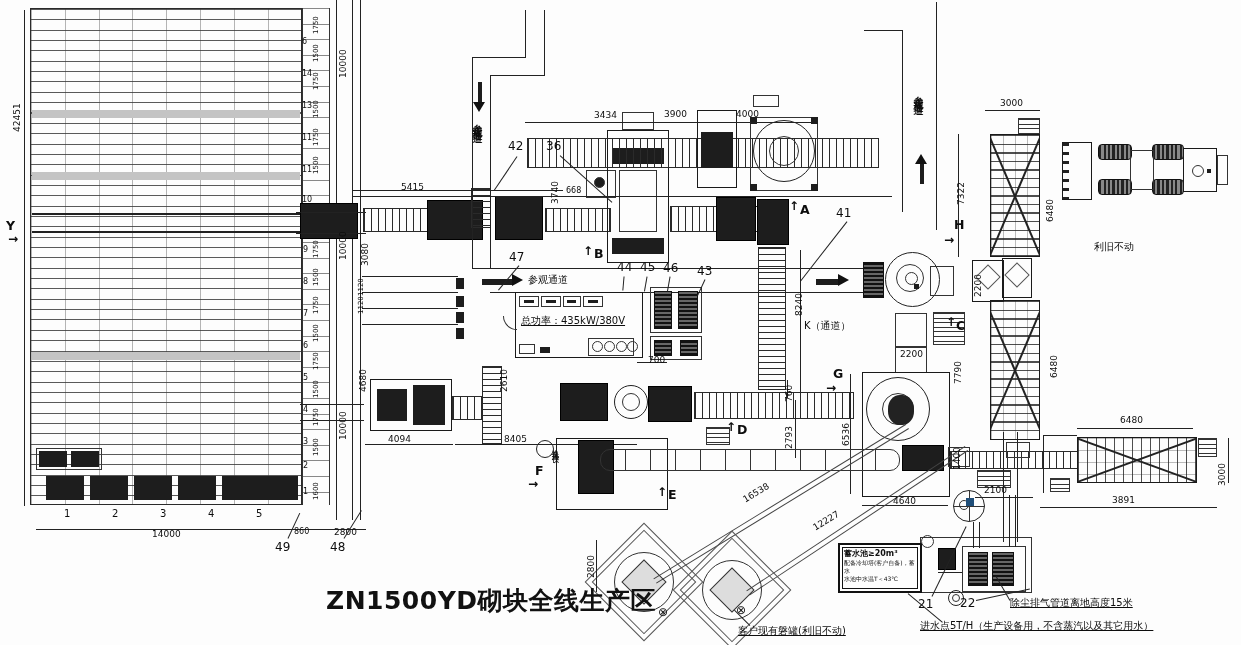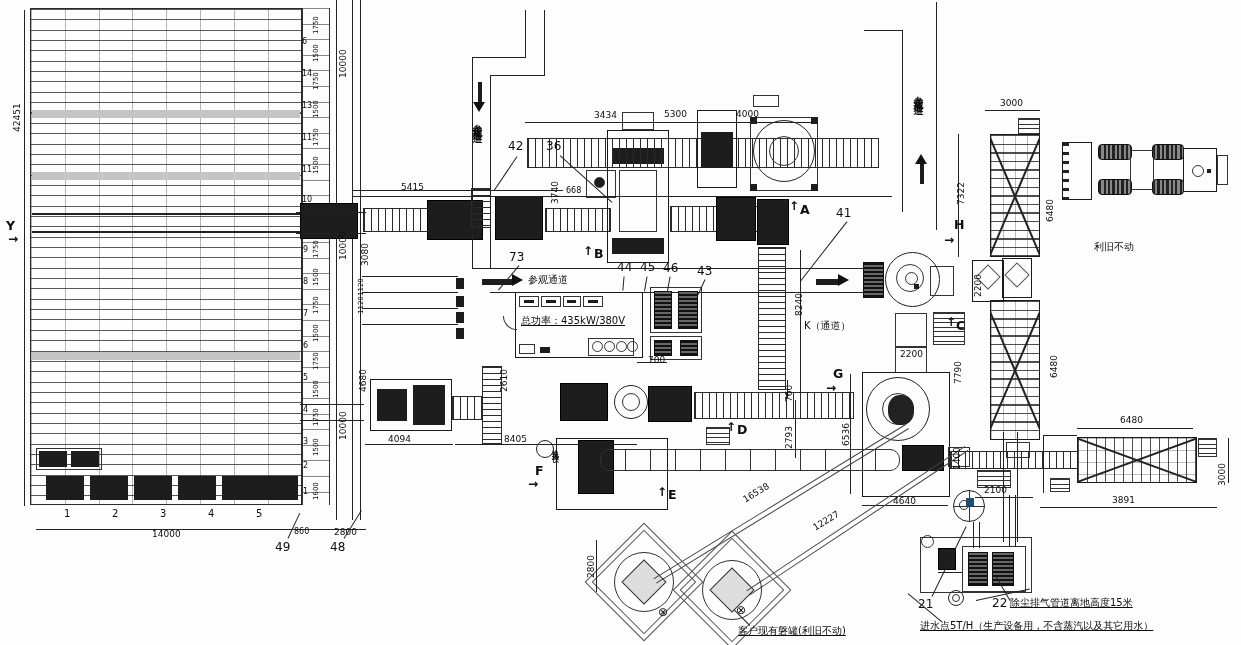--- a/index.html
+++ b/index.html
@@ -263,41 +263,47 @@
   </div>
   <div class="silo" style="left:688px;top:546px;width:88px;height:88px">
     <div class="sq" style="inset:2px"></div>
     <div class="sq" style="inset:7px"></div>
     <div class="circ" style="inset:14px;border-width:1.4px"></div>
     <div class="sq" style="inset:28px;background:rgba(40,40,40,.15);border-color:#333"></div>
   </div>
   <div class="ln" style="left:596px;top:540px;width:1px;height:52px"></div>
 
   <div class="frame" style="left:920px;top:537px;width:112px;height:56px"></div>
+  <div class="wbox" style="left:838px;top:543px;width:84px;height:50px">
+    <div class="wl1" style="position:static">蓄水池≥20m³</div>
+    <div class="wl2" style="position:static">配备冷却塔(客户自备)，蓄水</div>
+    <div class="wl2" style="position:static">水池中水温T＜43℃</div>
+  </div>
   <div class="circ2 cross" style="left:953px;top:490px;width:32px;height:32px"></div>
   <div class="circ" style="left:959px;top:500px;width:10px;height:10px"></div>
   <div class="dk" style="left:966px;top:498px;width:8px;height:8px;background:#1f4e79"></div>
   <div class="circ" style="left:921px;top:535px;width:13px;height:13px"></div>
   <div class="mach" style="left:938px;top:548px;width:18px;height:22px"></div>
   <div class="frame" style="left:962px;top:546px;width:64px;height:46px"></div>
   <div class="dkh" style="left:968px;top:552px;width:20px;height:34px"></div>
   <div class="dkh" style="left:992px;top:552px;width:22px;height:34px"></div>
   <div class="circ2" style="left:948px;top:590px;width:16px;height:16px"></div>
   <div class="circ" style="left:952px;top:594px;width:8px;height:8px"></div>
   <div class="ln" style="left:973px;top:522px;width:1px;height:26px"></div>
   <div class="ln" style="left:979px;top:522px;width:1px;height:26px"></div>
   <div class="ln" style="left:1009px;top:495px;width:1px;height:52px"></div>
   <div class="ln" style="left:1015px;top:495px;width:1px;height:52px"></div>
   <div class="ln" style="left:938px;top:572px;width:24px;height:1px"></div>
 
+  <div class="title" style="left:326px;top:584px">ZN1500YD砌块全线生产区</div>
 
   <div id="ann-layer" style="left:0;top:0;width:100%;height:100%">
       <span class="ann" style="left: 401px; top: 183px;">5415</span>
       <span class="ann" style="left: 594px; top: 111px;">3434</span>
-      <span class="ann" style="left: 664px; top: 110px;">5300</span>
+      <span class="ann" style="left: 664px; top: 110px;">3900</span>
       <span class="ann" style="left: 736px; top: 110px;">4000</span>
       <span class="ann" style="left: 1000px; top: 99px;">3000</span>
       <span class="ann" style="left: 900px; top: 350px;">2200</span>
       <span class="ann" style="left: 648px; top: 356px;">700</span>
       <span class="ann" style="left: 566px; top: 187px; font-size: 8px;">668</span>
       <span class="ann" style="left: 984px; top: 486px;">2100</span>
       <span class="ann" style="left: 893px; top: 497px;">4640</span>
       <span class="ann" style="left: 388px; top: 435px;">4094</span>
       <span class="ann" style="left: 504px; top: 435px;">8405</span>
       <span class="ann" style="left: 152px; top: 530px;">14000</span>
@@ -370,29 +376,29 @@
       <span class="ann" style="left: 1094px; top: 242px; font-size: 10px;">利旧不动</span>
       <span class="ann" style="left: 804px; top: 321px; font-size: 10px;">K（通道）</span>
       <span class="ann u" style="left: 521px; top: 316px; font-size: 10px;">总功率：435kW/380V</span>
       <span class="ann cn" style="left: 551px; top: 444px; font-size: 7px;">换热仪</span>
       <span class="ann u" style="left: 738px; top: 626px; font-size: 10px;">客户现有磐罐(利旧不动)</span>
       <span class="ann u" style="left: 1010px; top: 598px; font-size: 10px;">除尘排气管道离地高度15米</span>
       <span class="ann u" style="left: 920px; top: 621px; font-size: 10px;">进水点5T/H（生产设备用，不含蒸汽以及其它用水）</span>
       <span class="ann num" style="left: 508px; top: 140px;">42</span>
       <span class="ann num" style="left: 546px; top: 140px;">36</span>
       <span class="ann num" style="left: 836px; top: 207px;">41</span>
-      <span class="ann num" style="left: 509px; top: 251px;">73</span>
+      <span class="ann num" style="left: 509px; top: 251px;">47</span>
       <span class="ann num" style="left: 617px; top: 261px;">44</span>
       <span class="ann num" style="left: 640px; top: 261px;">45</span>
       <span class="ann num" style="left: 663px; top: 262px;">46</span>
       <span class="ann num" style="left: 697px; top: 265px;">43</span>
       <span class="ann num" style="left: 330px; top: 541px;">48</span>
       <span class="ann num" style="left: 275px; top: 541px;">49</span>
       <span class="ann num" style="left: 918px; top: 598px;">21</span>
-      <span class="ann num" style="left: 960px; top: 597px; padding-left: 32px;">22</span>
+      <span class="ann num" style="left: 960px; top: 597px;">22</span>
       <span class="ann sec" style="left: 6px; top: 220px;">Y</span>
       <span class="ann sec" style="left: 800px; top: 204px;">A</span>
       <span class="ann sec" style="left: 594px; top: 248px;">B</span>
       <span class="ann sec" style="left: 956px; top: 320px;">C</span>
       <span class="ann sec" style="left: 737px; top: 424px;">D</span>
       <span class="ann sec" style="left: 668px; top: 489px;">E</span>
       <span class="ann sec" style="left: 535px; top: 465px;">F</span>
       <span class="ann sec" style="left: 833px; top: 368px;">G</span>
       <span class="ann sec" style="left: 954px; top: 219px;">H</span>
       <span class="ann sarr" style="left: 789px; top: 200px;">↑</span>

